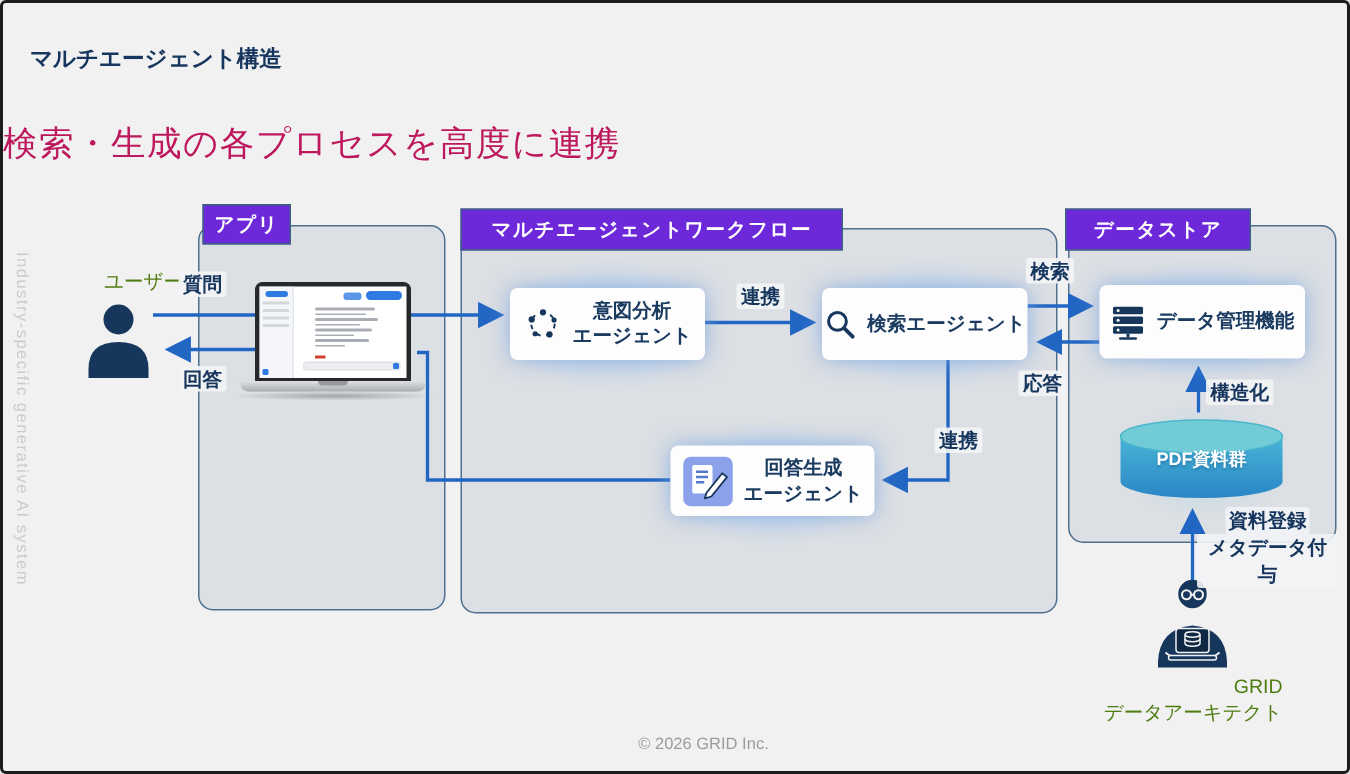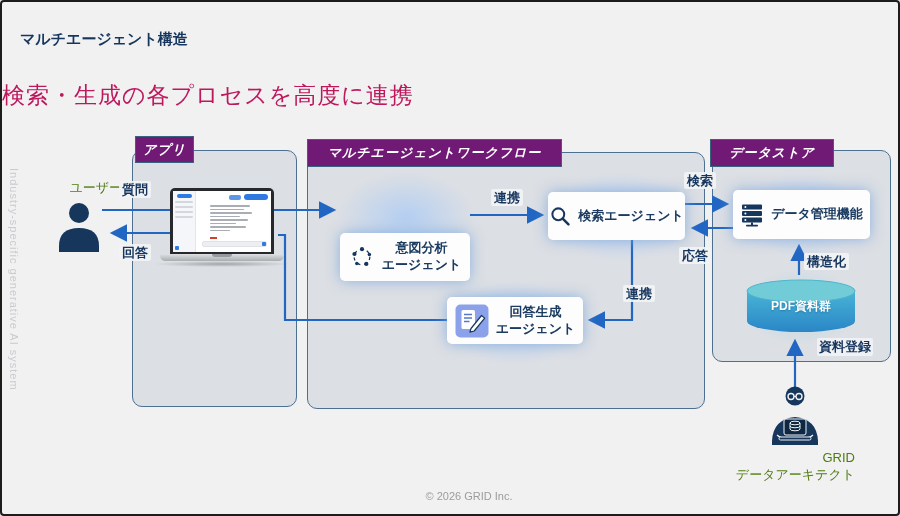--- a/index.html
+++ b/index.html
@@ -21,33 +21,33 @@
     background:
       radial-gradient(95px 62px at 98px 64px, rgba(178,206,242,.95), rgba(178,206,242,0) 72%),
       radial-gradient(100px 62px at 312px 64px, rgba(178,206,242,.95), rgba(178,206,242,0) 72%),
       radial-gradient(95px 58px at 208px 170px, rgba(178,206,242,.9), rgba(178,206,242,0) 72%),
       #dcdfe4;}
   .panel-datastore{left:710px;top:148px;width:177px;height:210px;
     background:
       radial-gradient(88px 58px at 89px 64px, rgba(178,206,242,.9), rgba(178,206,242,0) 72%),
       radial-gradient(80px 52px at 88px 156px, rgba(140,210,225,.5), rgba(140,210,225,0) 72%),
       #dcdfe4;}
-  .tab{position:absolute;background:#701a75;border:1px solid #39627f;color:#fff;font-weight:bold;font-size:13px;
-    display:flex;align-items:center;justify-content:center;z-index:3;letter-spacing:1px;font-style:italic;}
+  .tab{position:absolute;background:#6d28d9;border:1px solid #39627f;color:#fff;font-weight:bold;font-size:13px;
+    display:flex;align-items:center;justify-content:center;z-index:3;letter-spacing:1px;}
   .tab-app{left:133px;top:134px;width:57px;height:25px;}
   .tab-workflow{left:305px;top:137px;width:253px;height:26px;}
   .tab-datastore{left:708px;top:137px;width:122px;height:26px;}
 
   .arrows{position:absolute;left:0;top:0;width:896px;height:512px;z-index:2;pointer-events:none;}
 
   .node{position:absolute;z-index:3;background:#fdfdfe;border-radius:5px;
     box-shadow:0 0 14px rgba(120,165,220,.8);
     display:flex;align-items:center;justify-content:center;gap:7px;
     color:#1b3c60;font-weight:bold;font-size:13px;line-height:1.3;text-align:center;}
-  .node-intent{left:338px;top:190px;width:130px;height:48px;margin-top:41px;}
+  .node-intent{left:338px;top:190px;width:130px;height:48px;}
   .node-search{left:546px;top:190px;width:137px;height:48px;}
   .node-answer{left:445px;top:295px;width:136px;height:47px;}
   .node-datamgmt{left:731px;top:188px;width:137px;height:49px;}
   .node .icn{flex:0 0 auto;display:flex;}
 
   .chip{position:absolute;z-index:4;font-size:13px;font-weight:bold;color:#16365e;
     background:rgba(242,243,245,.92);padding:0 3px;line-height:17px;border-radius:2px;}
   .reg-label{position:absolute;z-index:4;left:796px;top:336px;width:94px;text-align:center;
     font-size:13px;font-weight:bold;color:#16365e;line-height:18px;}
   .reg-label span{background:rgba(242,243,245,.9);padding:0 2px;border-radius:2px;display:inline-block;}
@@ -257,15 +257,16 @@
 
   <div class="chip" style="left:117px;top:179px;">質問</div>
   <div class="chip" style="left:117px;top:242px;">回答</div>
   <div class="chip" style="left:489px;top:187px;">連携</div>
   <div class="chip" style="left:621px;top:283px;">連携</div>
   <div class="chip" style="left:682px;top:170px;">検索</div>
   <div class="chip" style="left:677px;top:245px;">応答</div>
   <div class="chip" style="left:802px;top:251px;">構造化</div>
   <div class="reg-label">
     <span>資料登録</span><br>
+    <span>メタデータ付与</span>
   </div>
 
 </div>
 
 </body></html>

